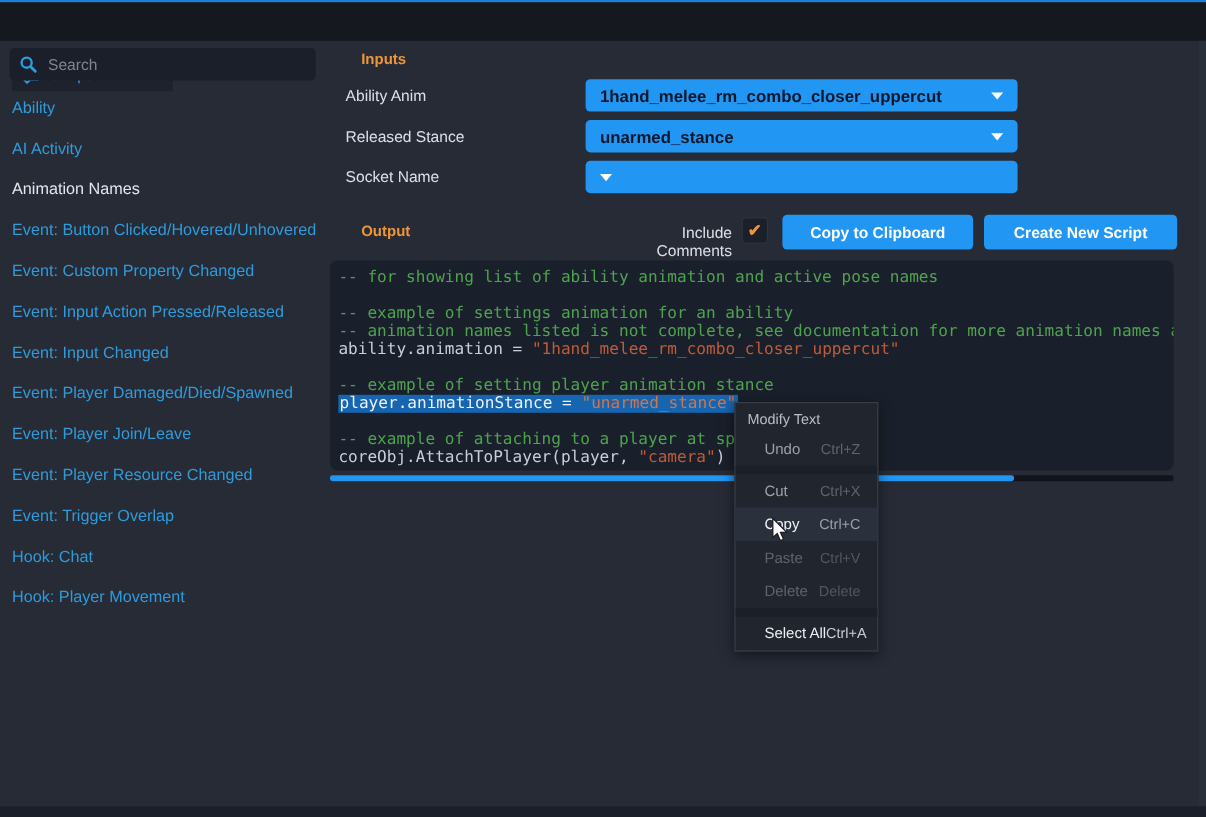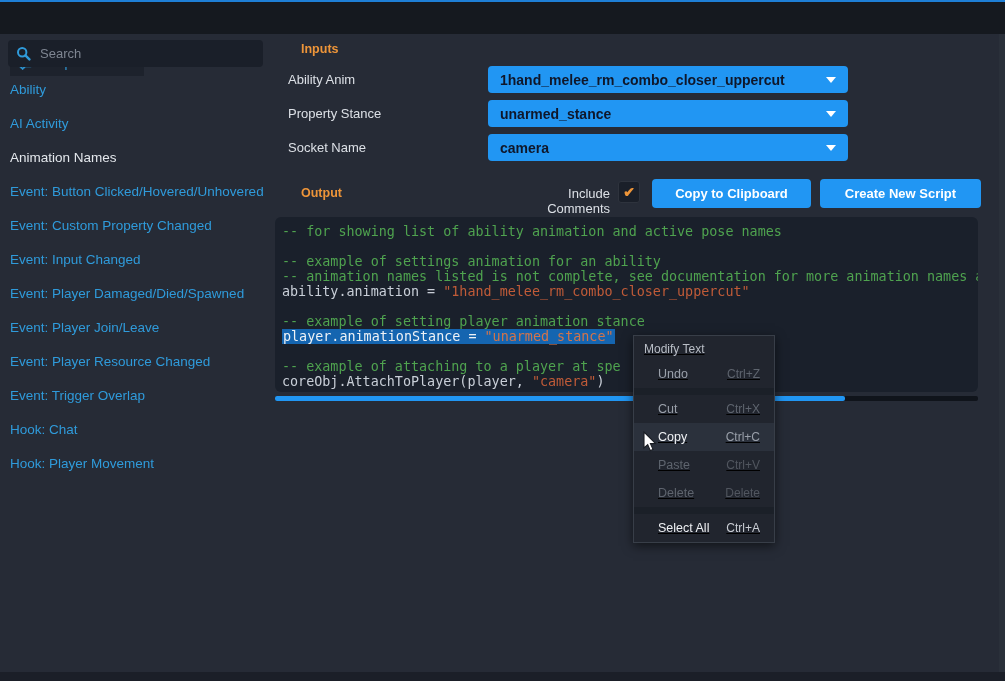--- a/index.html
+++ b/index.html
@@ -76,23 +76,23 @@
   .sel-wrap .c-code{color:#eef2f6;}
   .sel-wrap .c-string{color:#d4744a;}
   
   .hscroll{position:absolute;left:275px;top:396px;width:703px;height:5px;background:var(--track);border-radius:2px;}
   .hthumb{position:absolute;left:0;top:0;width:570px;height:5px;background:var(--accent);border-radius:2px;}
   
   .right-gutter{position:absolute;left:999px;top:34px;width:6px;height:638px;background:#2a303a;}
   .bottom-strip{position:absolute;left:0;top:672px;width:100%;height:9px;background:#1b1f28;}
   
   .ctx-menu{
-    position:absolute;left:633px;top:335px;width:142px;background:var(--menubg);
+    position:absolute;left:612px;top:335px;width:120px;background:var(--menubg);
     border:1px solid #383e48;box-shadow:0 3px 10px rgba(0,0,0,.55);
-    font-size:12.5px;z-index:10;text-decoration:underline;
+    font-size:12.5px;z-index:10;
   }
   .ctx-title{color:#b9bec6;padding:6px 10px 4px 10px;font-size:12px;}
   .ctx-item{height:28px;display:flex;align-items:center;padding:0 14px 0 24px;justify-content:space-between;}
   .ctx-item .lbl{white-space:nowrap;}
   .ctx-item .sc{white-space:nowrap;font-size:12px;}
   .ctx-sep{height:7px;background:#1b2028;}
   .mi-dim .lbl{color:#9aa0aa;}      .mi-dim .sc{color:#5e646e;}
   .mi-disabled .lbl{color:#5e646e;} .mi-disabled .sc{color:#51565f;}
   .mi-highlighted{background:var(--menuhl);} .mi-highlighted .lbl{color:#f0f2f5;} .mi-highlighted .sc{color:#9aa0aa;}
   .mi-normal .lbl{color:#edeff2;}   .mi-normal .sc{color:#c9cdd4;}
@@ -143,20 +143,23 @@
       <div class="side-item selected">
         <span>Animation Names</span>
       </div>
       <div class="side-item">
         <span>Event: Button Clicked/Hovered/Unhovered</span>
       </div>
       <div class="side-item">
         <span>Event: Custom Property Changed</span>
       </div>
       <div class="side-item">
+        <span>Event: Input Action Pressed/Released</span>
+      </div>
+      <div class="side-item">
         <span>Event: Input Changed</span>
       </div>
       <div class="side-item">
         <span>Event: Player Damaged/Died/Spawned</span>
       </div>
       <div class="side-item">
         <span>Event: Player Join/Leave</span>
       </div>
       <div class="side-item">
         <span>Event: Player Resource Changed</span>
@@ -175,30 +178,29 @@
   <div class="sec-header" id="inputs-header">Inputs</div>
   <div class="input-rows" id="input-rows">
       <div class="input-row">
       <span class="input-label">Ability Anim</span>
       <div class="dropdown">
         <span class="dd-value">1hand_melee_rm_combo_closer_uppercut</span>
         <span class="dd-caret"></span>
       </div>
     </div>
       <div class="input-row">
-      <span class="input-label">Property Stance</span>
+      <span class="input-label">Released Stance</span>
       <div class="dropdown">
         <span class="dd-value">unarmed_stance</span>
         <span class="dd-caret"></span>
       </div>
     </div>
       <div class="input-row">
       <span class="input-label">Socket Name</span>
       <div class="dropdown">
-        <span class="dd-value">camera</span>
         <span class="dd-caret"></span>
       </div>
     </div>
     </div>
 
   <div class="sec-header" id="output-header">Output</div>
   <div class="inc-label">Include Comments</div>
   <div class="checkbox">
     <span>✔</span>
   </div>

